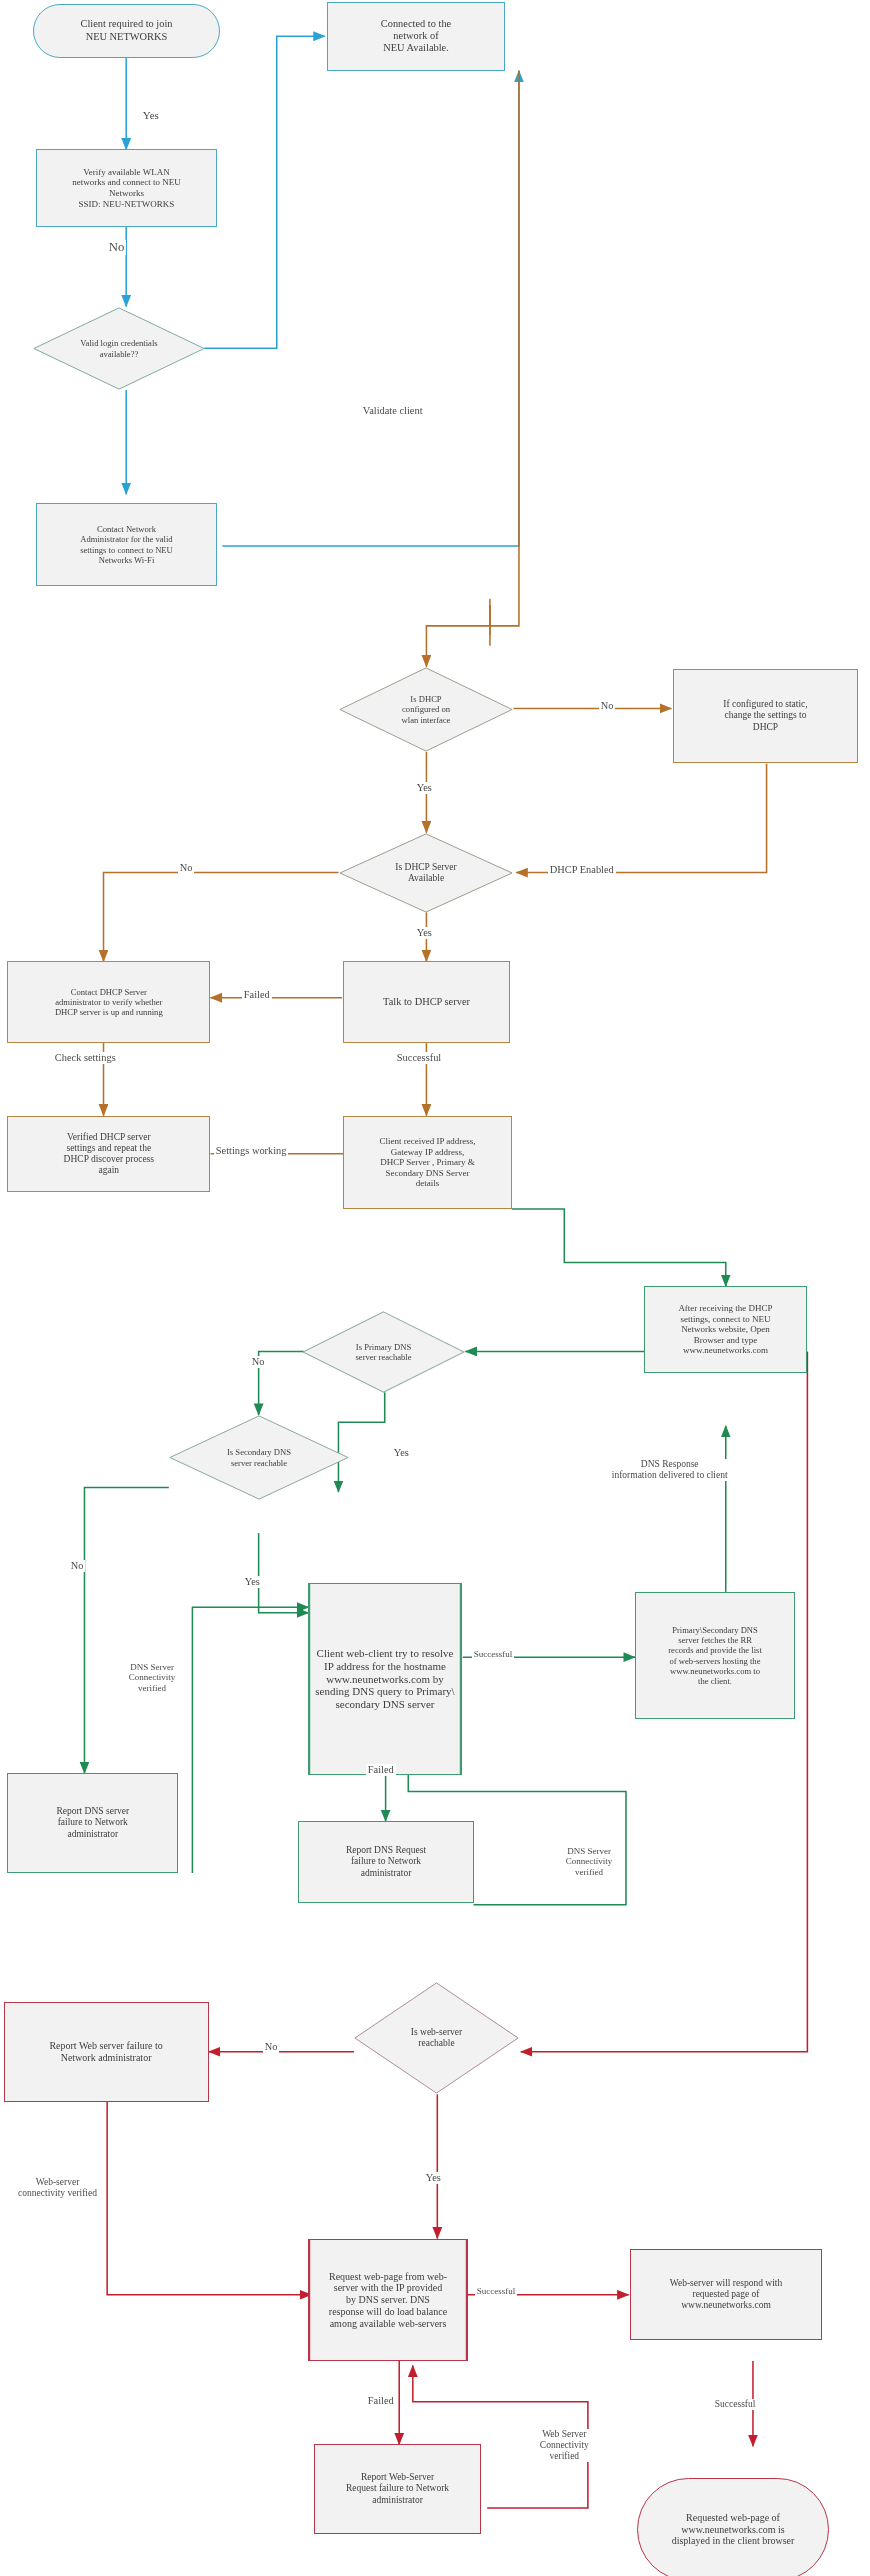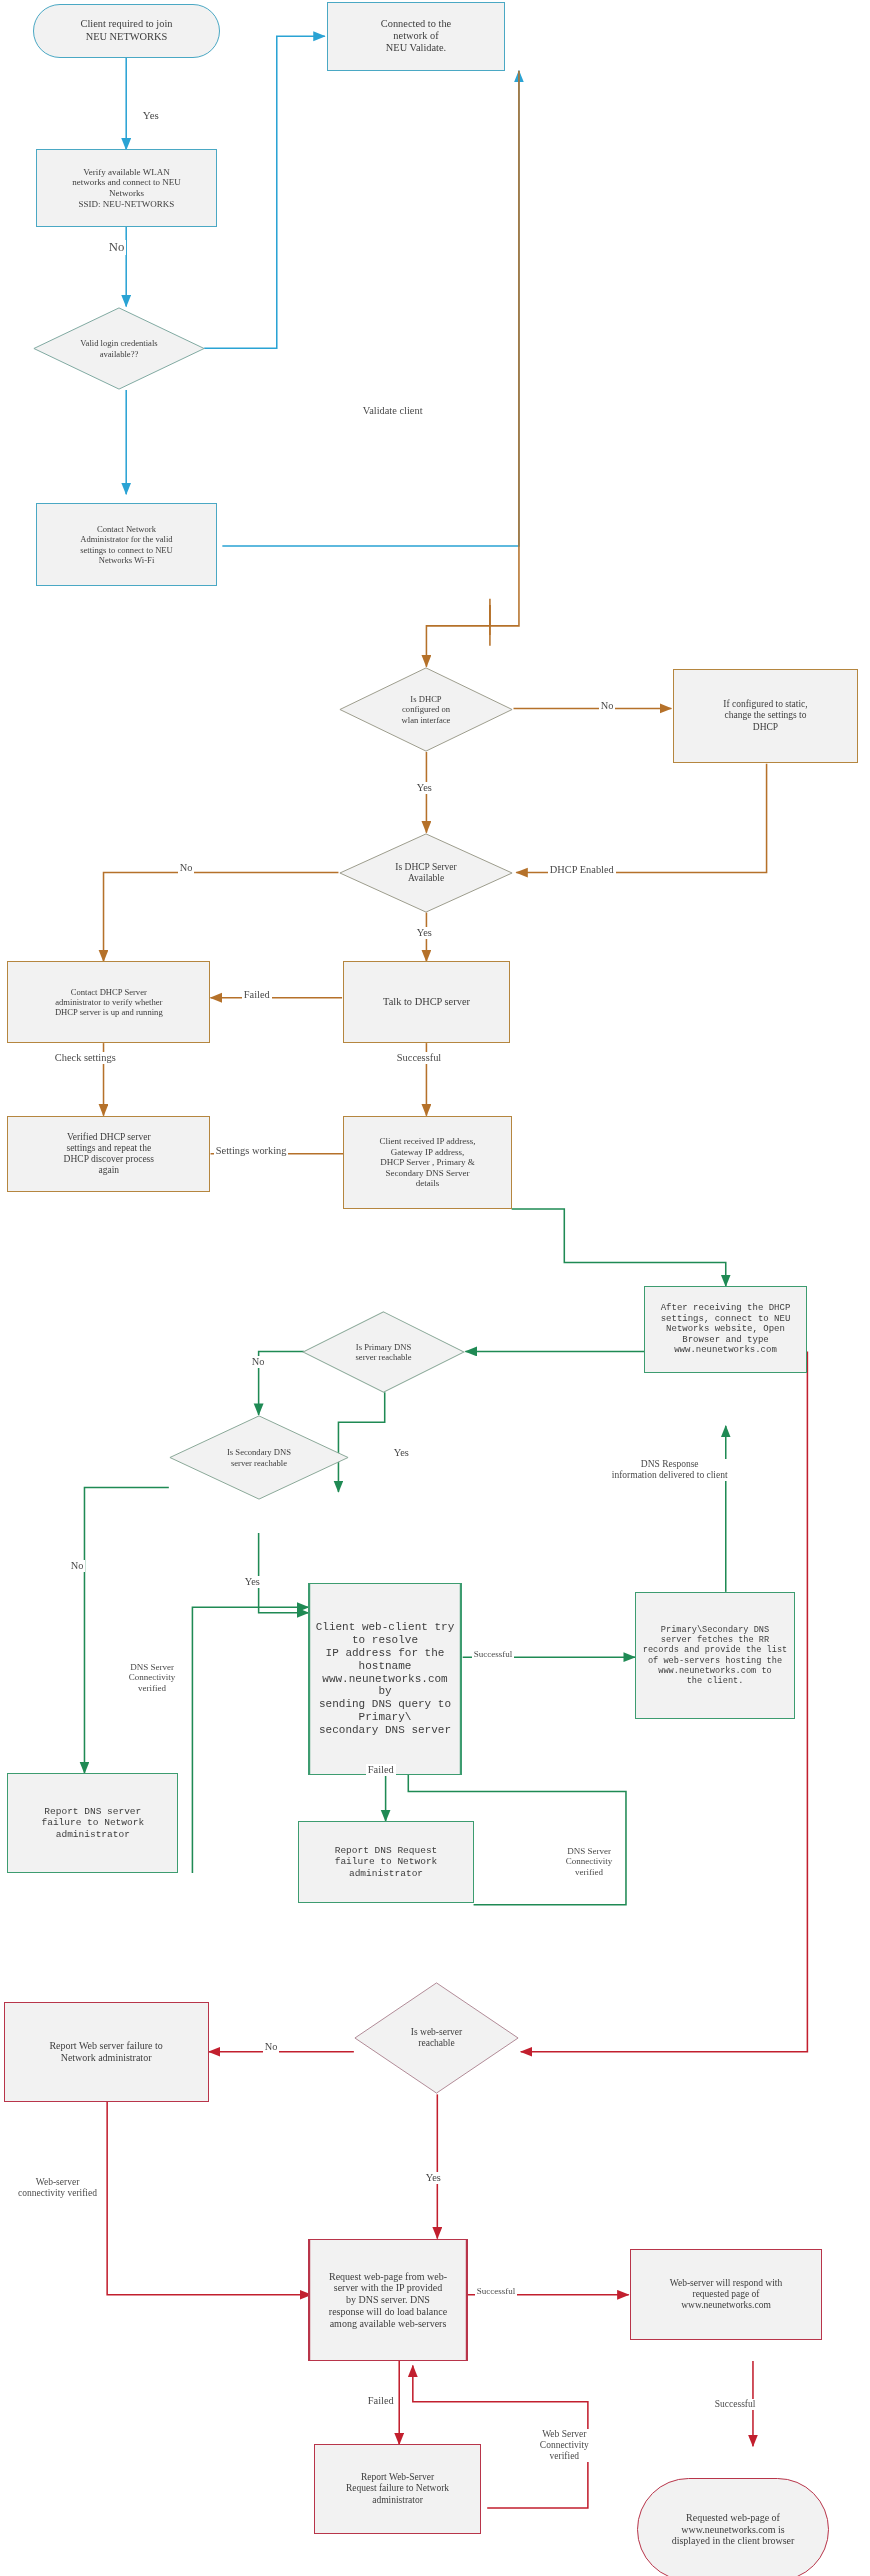--- a/index.html
+++ b/index.html
@@ -67,21 +67,21 @@
     left: 0;
     top: 0;
     width: 100%;
     height: 100%;
     z-index: 1;
   }
   
   .g-wifi.process, .g-wifi.terminal { border-color: #4aa8c4; }
   .g-dhcp.process, .g-dhcp.terminal { border-color: #b5863f; }
   .g-dns.process,  .g-dns.terminal,
-  .g-dns.predefined { border-color: #3d9c70; font-family: Liberation Mono, monospace; }
+  .g-dns.predefined { border-color: #3d9c70; }
   .g-dns.predefined { box-shadow: inset 4.5px 0 0 -3.3px #3d9c70, inset -4.5px 0 0 -3.3px #3d9c70; }
   .g-web.process,  .g-web.terminal,
   .g-web.predefined { border-color: #b8354a; }
   .g-web.predefined { box-shadow: inset 4.5px 0 0 -3.3px #b8354a, inset -4.5px 0 0 -3.3px #b8354a; }
 
   .edge-label {
     position: absolute;
     color: #4a4a4a;
     background: #ffffff;
     padding: 0 1.8px;
@@ -189,21 +189,21 @@
     <path class="r" d="M537,2765 L648,2765 L648,2648 L455,2648 L455,2608" marker-end="url(#ar-web)"></path>
 
     <path class="r" d="M830,2603 L830,2697" marker-end="url(#ar-web)"></path>
   </svg>
 
   <div class="node terminal g-wifi" style="left:33px; top:3.6px; width:187px; height:54px; font-size:10.4px;">Client required to  join
 NEU NETWORKS</div>
 
   <div class="node process g-wifi" style="left:327px; top:1.8px; width:178px; height:69px; font-size:10.4px;">Connected to the
 network of
-NEU Validate.</div>
+NEU Available.</div>
 
   <div class="node process g-wifi" style="left:36px; top:149px; width:181px; height:78px; font-size:9px;">Verify available WLAN
 networks and connect to NEU
 Networks
 SSID: NEU-NETWORKS</div>
 
   <div class="node decision g-wifi" style="left:33px; top:307px; width:172px; height:83px; font-size:8.6px;">
     <svg class="dshape" viewBox="0 0 190 92" preserveAspectRatio="none">
       <polygon points="95,1 189,46 95,91 1,46" fill="#f2f2f2" stroke="#7fa8a0" stroke-width="1.1"></polygon>
     </svg>

